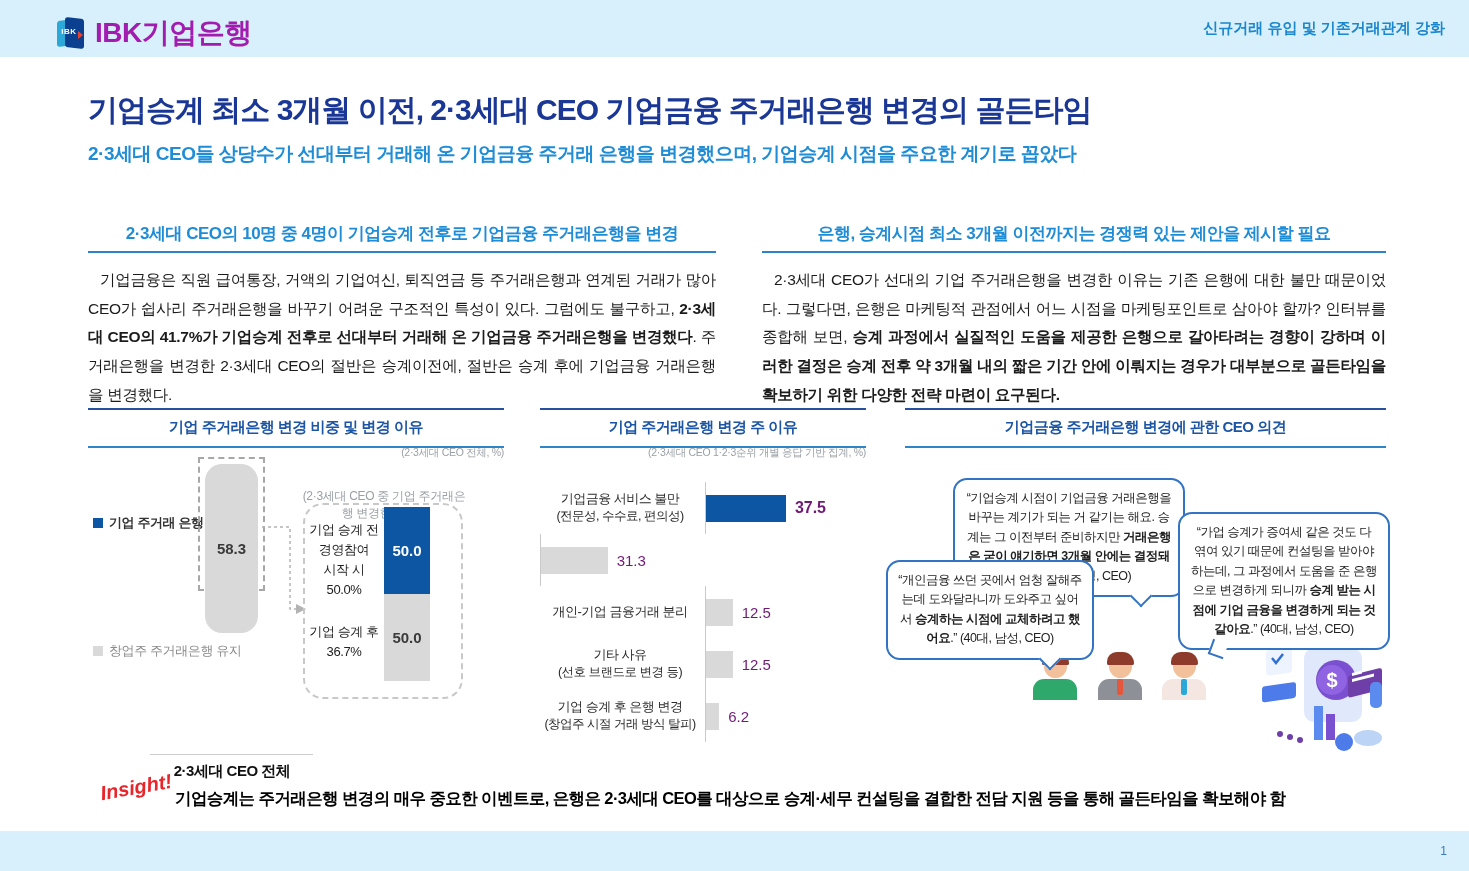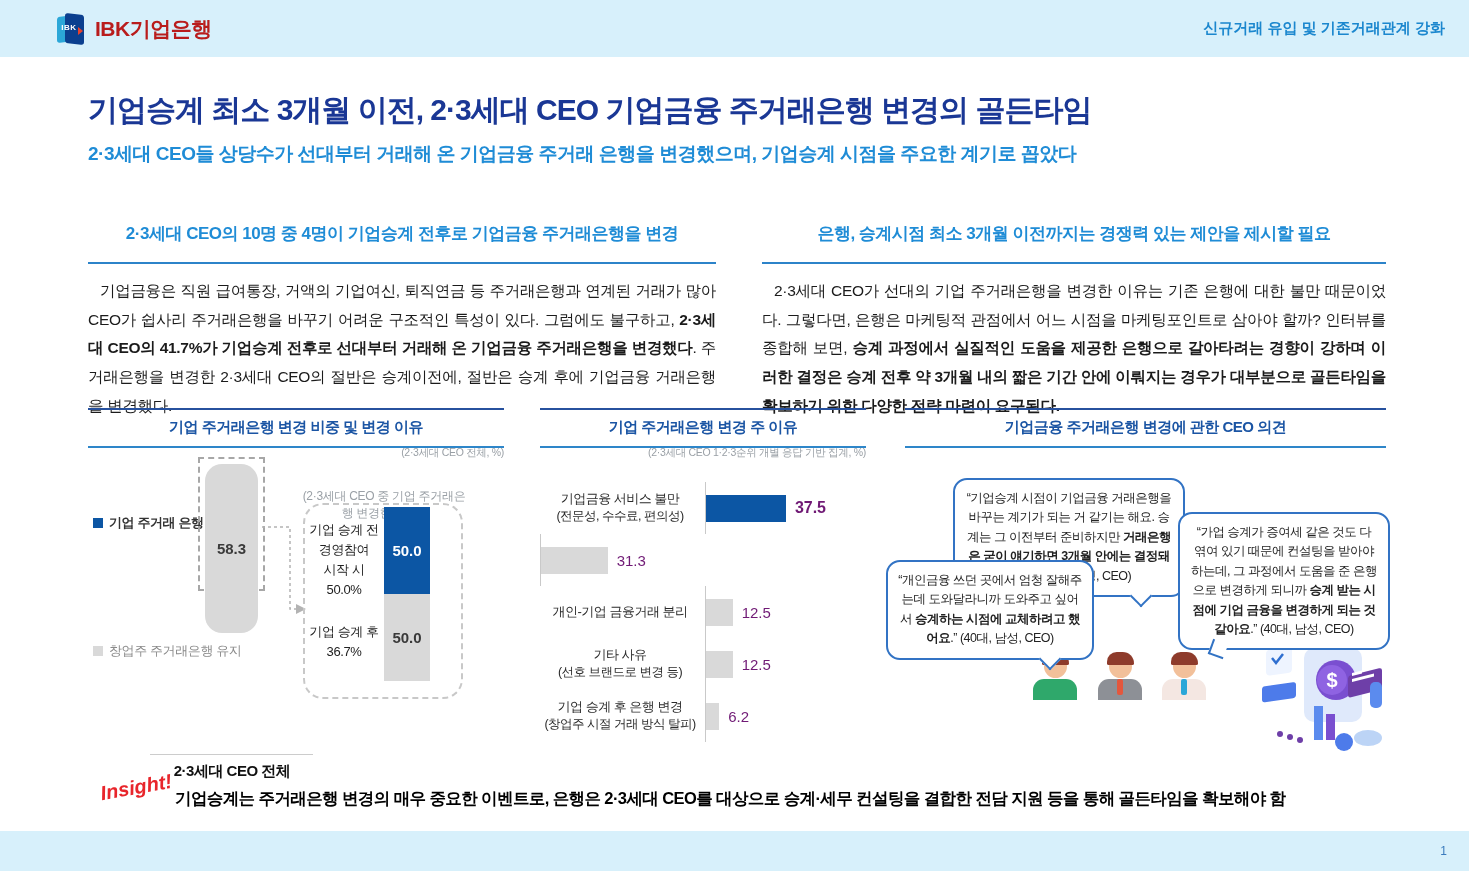--- a/index.html
+++ b/index.html
@@ -11,31 +11,31 @@
   .band { position:absolute; left:0; width:1469px; background:#d7f0fb; }
   .band.top { top:0; height:57px; }
   .band.bottom { top:831px; height:40px; }
 
   .brand { position:absolute; left:57px; top:14px; display:flex; align-items:center; gap:8px; }
   .logo-icon { position:relative; width:30px; height:30px; }
   .logo-icon .back { position:absolute; left:0; top:2px; width:18px; height:26px; background:#2ba7d8; border-radius:3px; transform:skewY(-6deg); }
   .logo-icon .front { position:absolute; left:8px; top:0; width:19px; height:30px; background:#0b3f8f; border-radius:3px; transform:skewY(6deg); }
   .logo-icon .mark { position:absolute; left:3px; top:9px; width:18px; color:#fff; font-size:8px; font-weight:bold; text-align:center; z-index:2; letter-spacing:.5px; }
   .logo-icon .dot { position:absolute; right:4px; top:13px; width:0; height:0; border-left:5px solid #e8412d; border-top:4px solid transparent; border-bottom:4px solid transparent; z-index:3; }
-  .brand-text { color:#b91c1c; font-size:21px; font-weight:800; letter-spacing:-0.5px; }
+  .brand-text { color:#a21caf; font-size:28px; font-weight:800; letter-spacing:-0.5px; }
   .tagline { position:absolute; right:24px; top:19px; color:#1b87ce; font-size:15px; font-weight:700; }
 
   .page-title { position:absolute; left:88px; top:90px; width:1300px; color:#1a3795; font-size:30px; font-weight:800; letter-spacing:-1px; }
   .page-subtitle { position:absolute; left:88px; top:141px; width:1300px; color:#1f8cd6; font-size:19px; font-weight:700; letter-spacing:-0.5px; }
 
   
   .col { position:absolute; top:222px; }
   .col.left { left:88px; width:628px; }
   .col.right { left:762px; width:624px; }
-  .col-heading { text-align:center; color:#1f8cd6; font-size:17px; font-weight:700; letter-spacing:-0.5px; padding-bottom:17px; border-bottom:2px solid #2c83c9; }
+  .col-heading { text-align:center; color:#1f8cd6; font-size:17px; font-weight:700; letter-spacing:-0.5px; padding-bottom:6px; border-bottom:2px solid #2c83c9; }
   .col-body { margin-top:13px; font-size:15.5px; line-height:1.85; color:#1b1b1b; text-align:justify; letter-spacing:-0.3px; text-indent:12px; }
   .col-body b { font-weight:800; }
 
   
   .section-title { position:absolute; border-top:2px solid #27519e; border-bottom:2px solid #2e86c9; padding:8px 0 9px 0; text-align:center; color:#1b55a4; font-size:15px; font-weight:700; letter-spacing:-0.5px; }
   .sec-note { position:absolute; color:#9aa0a6; font-size:10.5px; text-align:right; letter-spacing:-0.3px; }
 
   
   .legend-item { position:absolute; display:flex; align-items:center; gap:6px; font-size:13px; letter-spacing:-0.4px; }
   .legend-swatch { width:10px; height:10px; display:inline-block; }

